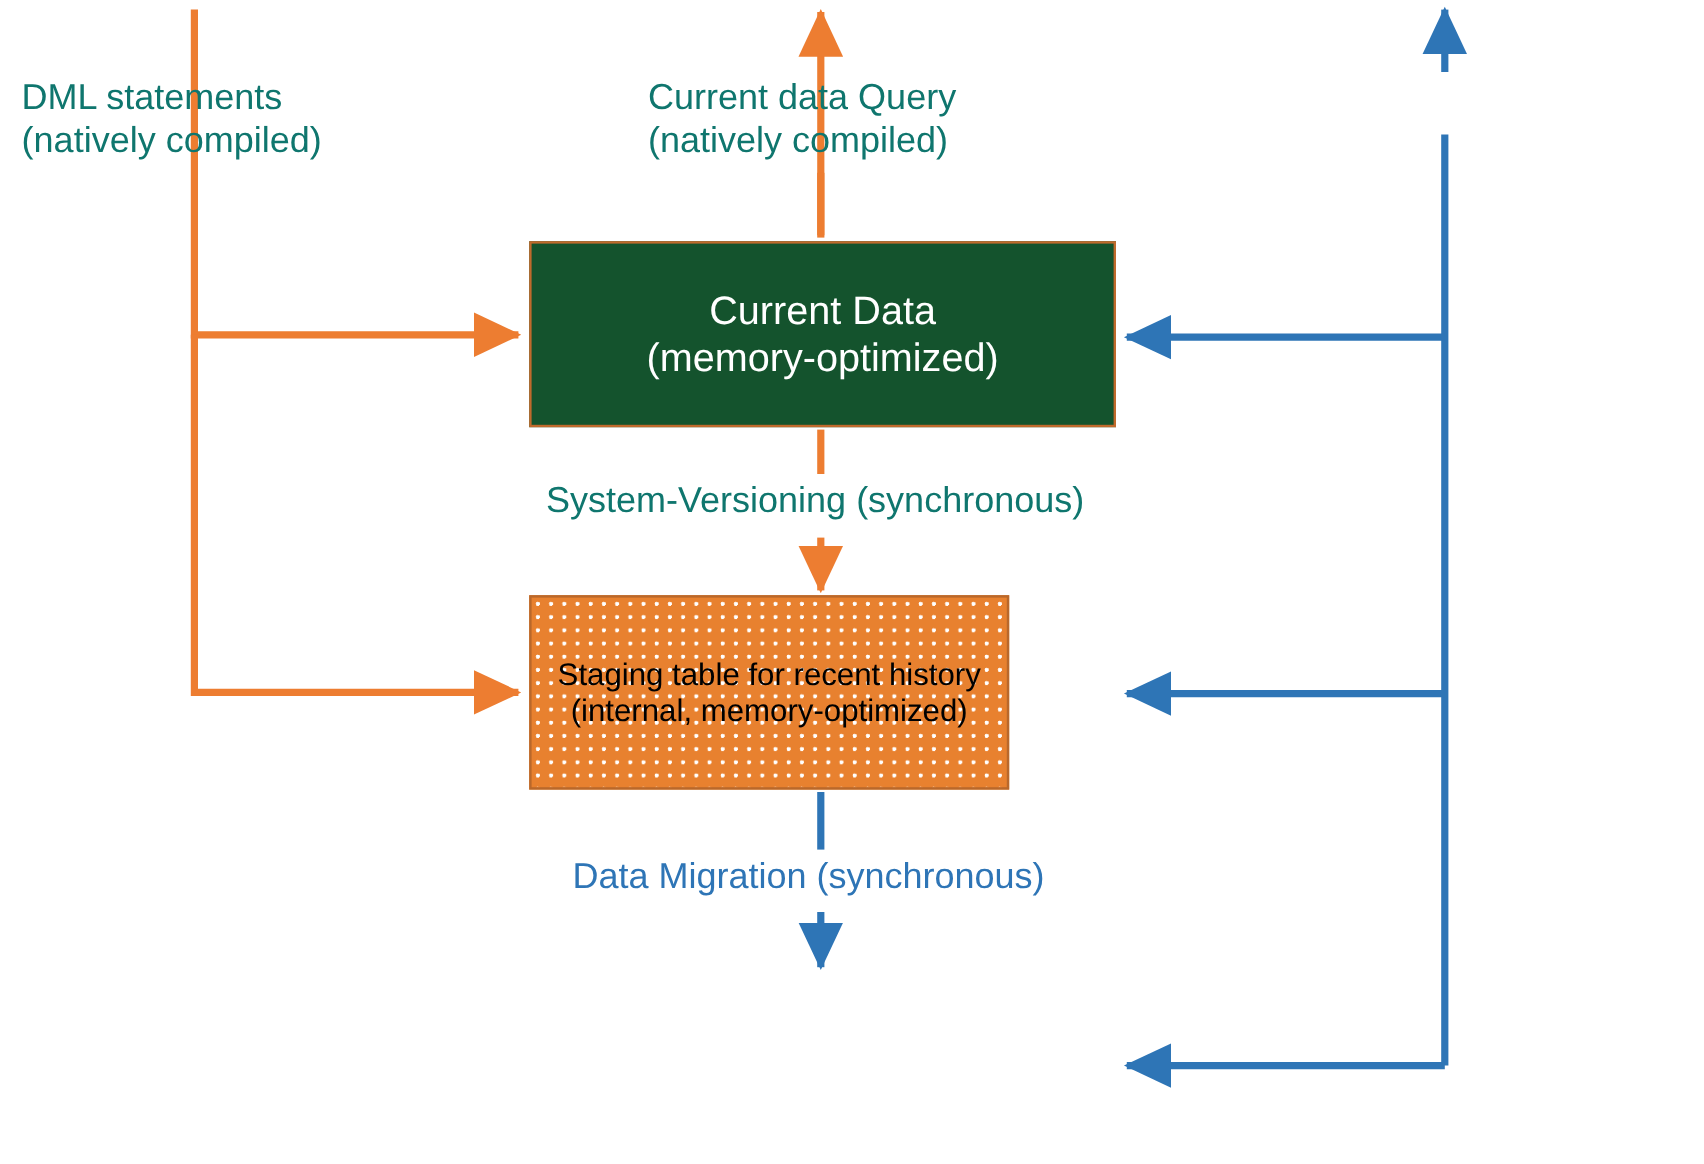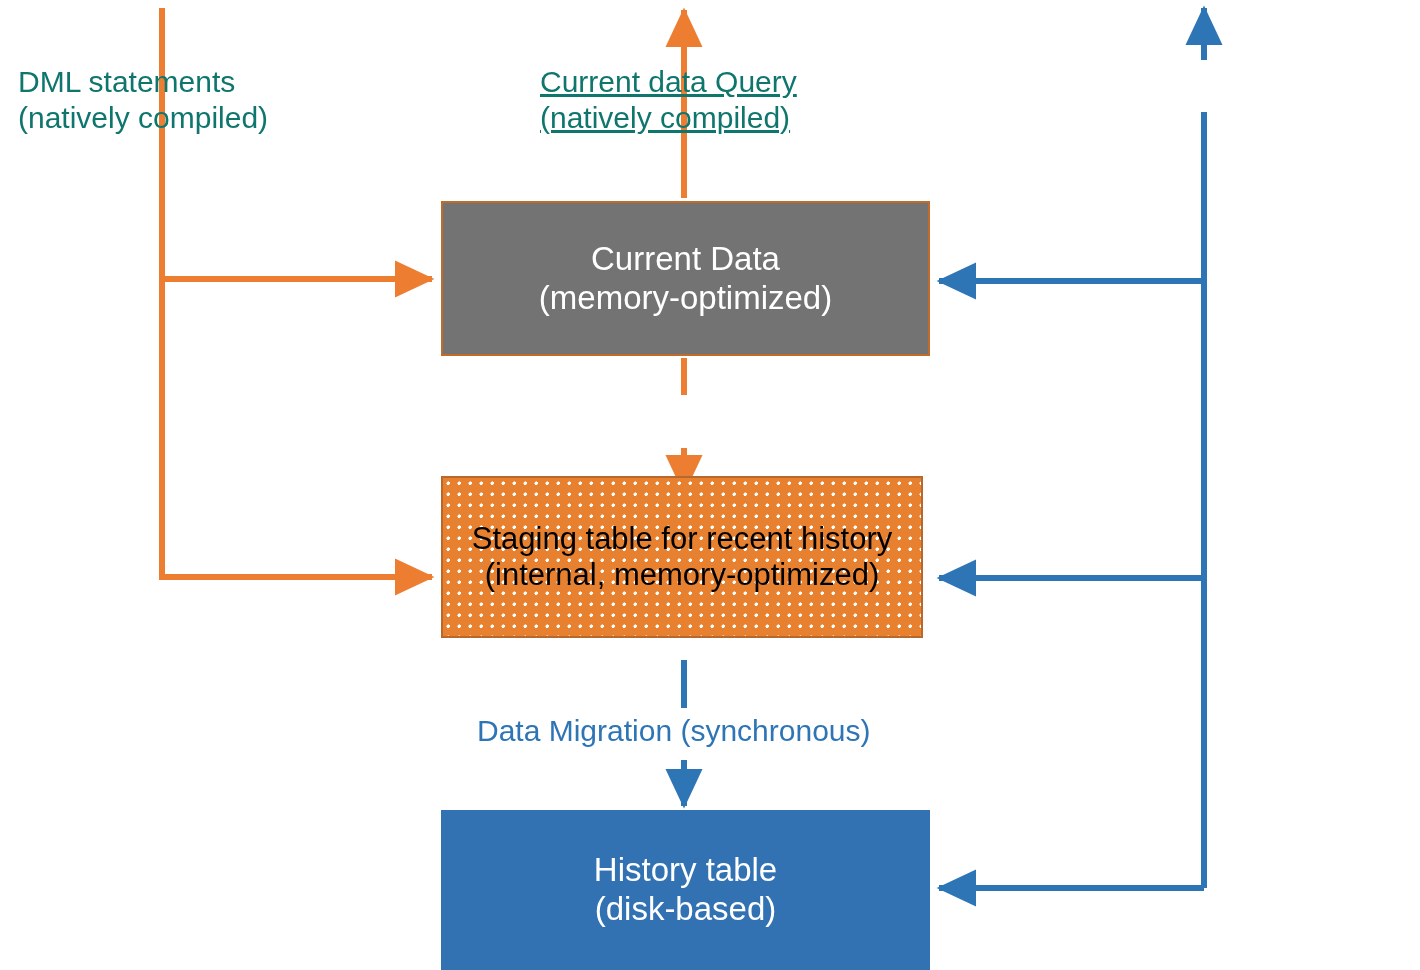--- a/index.html
+++ b/index.html
@@ -32,34 +32,34 @@
     justify-content: center;
     text-align: center;
     line-height: 1.17;
     white-space: pre-line;
   }
   .node-current {
     left: 441px;
     top: 201px;
     width: 489px;
     height: 155px;
-    background: #737373;
+    background: #14532d;
     border: 2px solid #C06A2C;
     color: #ffffff;
     font-size: 33px;
   }
   .node-staging {
     left: 441px;
-    top: 476px;
-    width: 482px;
+    top: 496px;
+    width: 400px;
     height: 162px;
     background: #E8812F;
     border: 2px solid #B9682B;
     color: #000000;
-    font-size: 31px;
+    font-size: 26px;
     background-image:
       radial-gradient(circle at 2.2px 2.2px, #ffffff 1.6px, rgba(255,255,255,0) 1.9px);
     background-size: 11px 11px;
     background-position: 3px 3px;
   }
   .node-history {
     left: 441px;
     top: 810px;
     width: 489px;
     height: 160px;
@@ -78,21 +78,20 @@
 
   .lbl-dml {
     left: 18px;
     top: 64px;
     font-size: 30px;
   }
   .lbl-currentquery {
     left: 540px;
     top: 64px;
     font-size: 30px;
-    text-decoration: underline;
   }
   .lbl-temporal {
     left: 1002px;
     top: 66px;
     font-size: 30px;
   }
   .lbl-sysver {
     left: 455px;
     top: 400px;
     font-size: 30px;
@@ -166,26 +165,25 @@
       <path d="M1204,888 L939,888" stroke="#2E75B6" stroke-width="6" fill="none" marker-end="url(#arrow-blue)"></path>
     </g>
   </svg>
 
   <div class="node node-current">Current Data
 (memory-optimized)</div>
 
   <div class="node node-staging">Staging table for recent history
 (internal, memory-optimized)</div>
 
-  <div class="node node-history">History table
-(disk-based)</div>
 
   <div class="label lbl-orange lbl-dml">DML statements
 (natively compiled)</div>
 
   <div class="label lbl-orange lbl-currentquery">Current data Query
 (natively compiled)</div>
 
 
+  <div class="label lbl-orange lbl-sysver">System-Versioning (synchronous)</div>
 
   <div class="label lbl-blue lbl-migration">Data  Migration (synchronous)</div>
 
 </div>
 
 </body></html>

